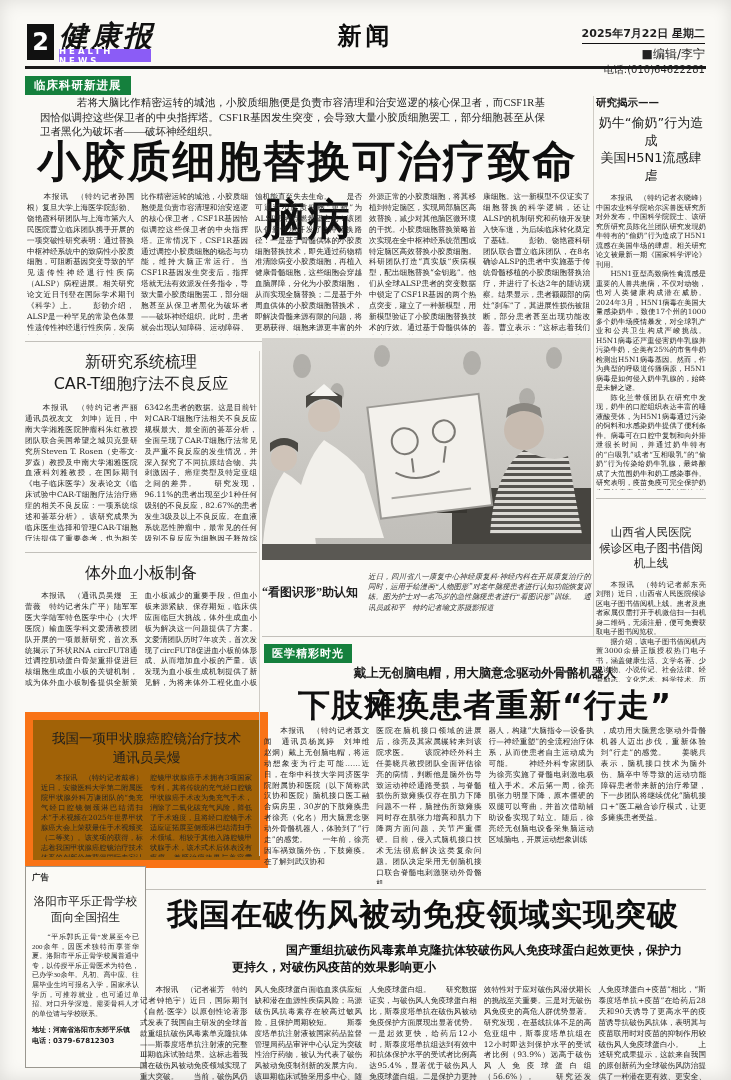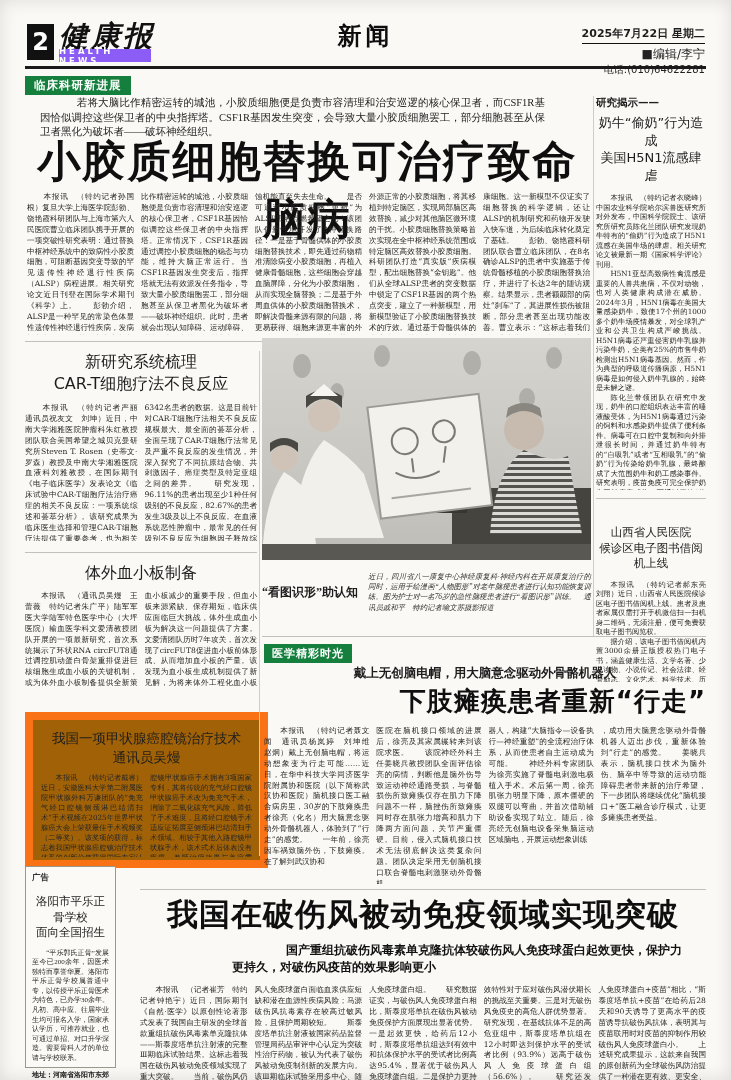--- a/index.html
+++ b/index.html
@@ -166,30 +166,30 @@
   </div>
 
   <div class="abs" style="left:262px;top:572px;width:329px;display:flex;gap:10px;">
     <div class="serif" style="width:96px;font-size:12px;font-weight:bold;display:flex;align-items:center;">“看图识形”助认知</div>
     <div class="serif" style="flex:1;font-size:7.4px;line-height:10.2px;text-align:justify;font-style:italic;color:#333;">近日，四川省八一康复中心神经康复科·神经内科在开展康复治疗的同时，运用手绘漫画“人物图形”对老年脑梗患者进行认知功能恢复训练。图为护士对一名76岁的急性脑梗患者进行“看图识形”训练。　通讯员戚和平　特约记者喻文苏摄影报道</div>
   </div>
   <div class="abs grule" style="left:262px;top:636px;width:444px;height:1px;"></div>
 
   <div class="abs label-box" style="left:264px;top:644px;font-size:11px;padding:2px 8px;letter-spacing:1px;">医学精彩时光</div>
   <div class="abs" style="left:264px;top:665px;width:442px;text-align:center;font-size:12.5px;font-weight:bold;">戴上无创脑电帽，用大脑意念驱动外骨骼机器人</div>
-  <div class="abs hl" style="left:264px;top:684px;width:442px;font-size:26px;text-align:right;">下肢瘫痪患者重新“行走”</div>
+  <div class="abs hl" style="left:264px;top:684px;width:442px;font-size:32px;">下肢瘫痪患者重新“行走”</div>
   <div class="abs cols" style="left:264px;top:726px;width:442px;height:158px;">
     <div class="col">　　本报讯　（特约记者聂文闻　通讯员杨岚婷　刘坤维　赵炯）戴上无创脑电帽，将运动想象变为行走可能……近日，在华中科技大学同济医学院附属协和医院（以下简称武汉协和医院）脑机接口医工融合病房里，30岁的下肢瘫痪患者徐亮（化名）用大脑意念驱动外骨骼机器人，体验到了“行走”的感觉。　　一年前，徐亮因车祸致脑外伤，下肢瘫痪。在了解到武汉协和</div>
     <div class="col">医院在脑机接口领域的进展后，徐亮及其家属辗转来到该院求医。　　该院神经外科主任姜晓兵教授团队全面评估徐亮的病情，判断他是脑外伤导致运动神经通路受损，与脊髓损伤所致瘫痪仅存在肌力下降问题不一样，脑挫伤所致瘫痪同时存在肌张力增高和肌力下降两方面问题，关节严重僵硬。目前，侵入式脑机接口技术无法彻底解决这类复杂问题。团队决定采用无创脑机接口联合脊髓电刺激驱动外骨骼机</div>
     <div class="col">器人，构建“大脑指令—设备执行—神经重塑”的全流程治疗体系，从而使患者自主运动成为可能。　　神经外科专家团队为徐亮实施了脊髓电刺激电极植入手术。术后第一周，徐亮肌张力明显下降，原本僵硬的双腿可以弯曲，并首次借助辅助设备实现了站立。随后，徐亮经无创脑电设备采集脑运动区域脑电，开展运动想象训练</div>
     <div class="col">，成功用大脑意念驱动外骨骼机器人迈出步伐，重新体验到“行走”的感觉。　　姜晓兵表示，脑机接口技术为脑外伤、脑卒中等导致的运动功能障碍患者带来新的治疗希望，下一步团队将继续优化“脑机接口+”医工融合诊疗模式，让更多瘫痪患者受益。</div>
   </div>
   <div class="abs grule" style="left:140px;top:889px;width:566px;height:1px;"></div>
 
-  <div class="abs" id="ad-box" style="left:25px;top:866px;width:91px;height:202px;padding:5px 6px;box-sizing:border-box;">
+  <div class="abs" id="ad-box" style="left:25px;top:866px;width:121px;height:202px;padding:5px 6px;box-sizing:border-box;">
     <div style="font-size:8.5px;font-weight:bold;color:#333;">广告</div>
     <div class="small-head" style="font-size:11.5px;line-height:15.5px;margin-top:10px;">
       <div>洛阳市平乐正骨学校</div>
       <div>面向全国招生</div>
     </div>
     <div class="serif" style="margin-top:8px;font-size:7px;line-height:9.6px;text-align:justify;color:#2a2a2a;">　　“平乐郭氏正骨”发展至今已200余年，因医术独特而享誉华夏。洛阳市平乐正骨学校属普通中专，以传授平乐正骨医术为特色，已办学30余年。凡初、高中应、往届毕业生均可报名入学，国家承认学历，可推荐就业，也可通过单招、对口升学深造。需要骨科人才的单位请与学校联系。</div>
     <div style="margin-top:6px;font-size:7px;line-height:10.3px;font-weight:bold;color:#222;">
       <div>地址：河南省洛阳市东郊平乐镇</div>
       <div>电话：0379-67812303</div>
 

